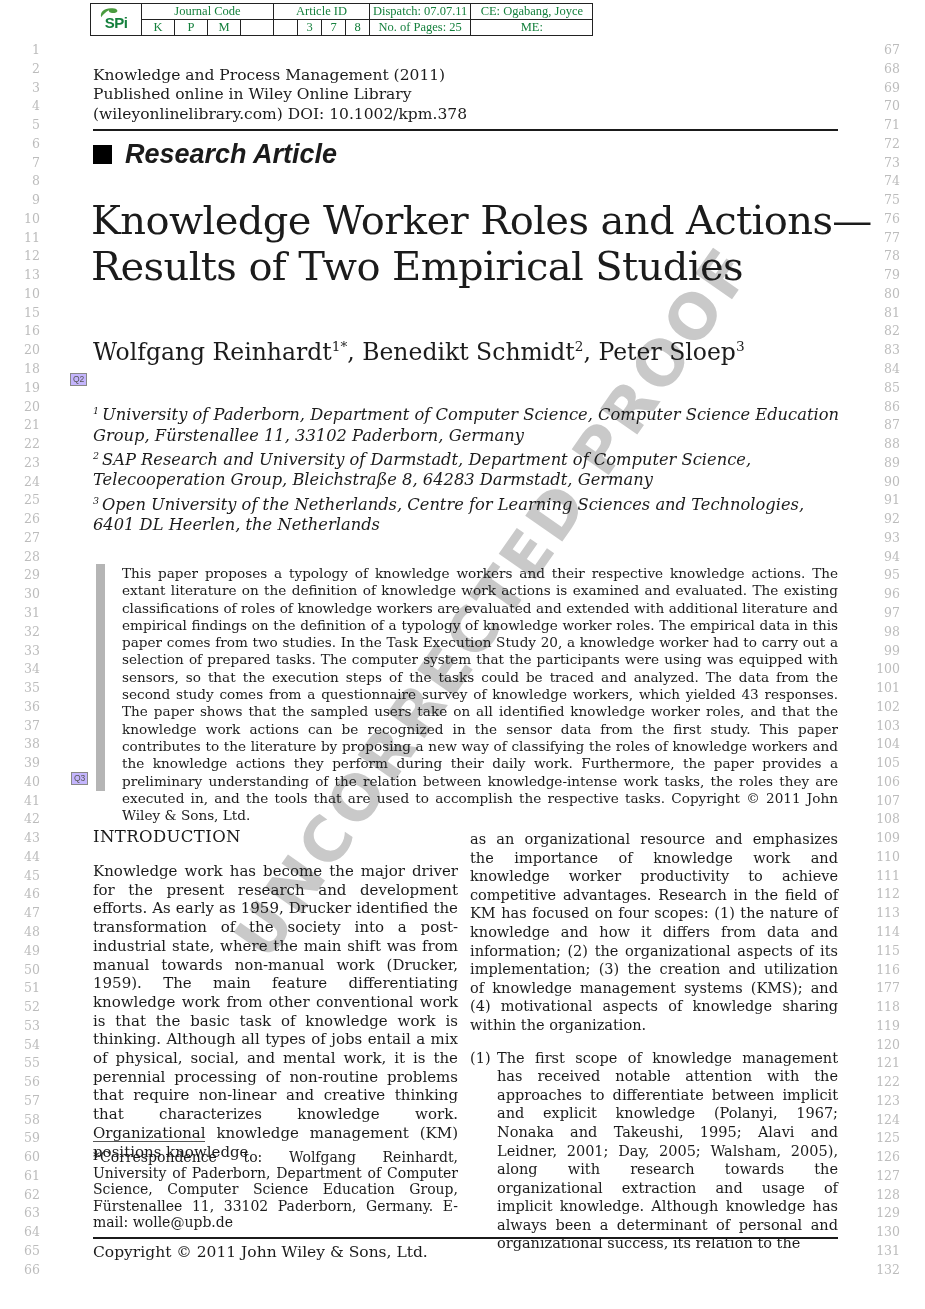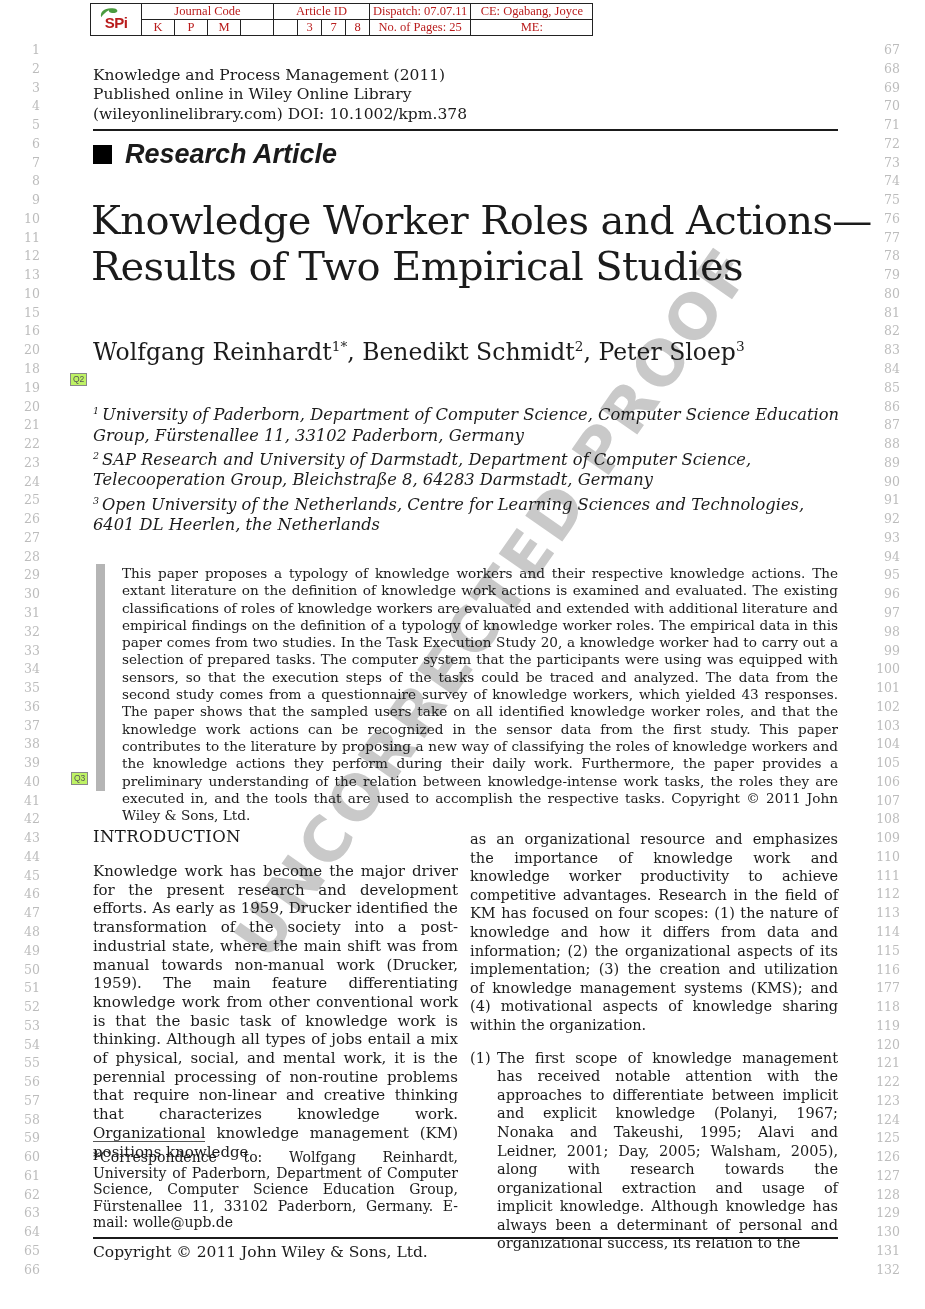--- a/index.html
+++ b/index.html
@@ -15,21 +15,21 @@
   .content{position:absolute;left:0;top:0;width:100%;height:100%;z-index:1;}
 
   
   .line-numbers{position:absolute;top:41px;width:28px;z-index:1;}
   .line-numbers.left{left:12px;}
   .line-numbers.right{left:872px;}
   .ln{height:18.78px;line-height:18.78px;font-size:12.5px;color:#bcbcbc;text-align:right;}
 
   
   .proof-table{position:absolute;left:90px;top:3px;border-collapse:collapse;
-               font-family:"Liberation Serif",serif;font-size:12.5px;color:#b91c1c;}
+               font-family:"Liberation Serif",serif;font-size:12.5px;color:#15803d;}
   .proof-table td{border:1px solid #222;padding:0 3px;height:15px;line-height:15px;
                   white-space:nowrap;text-align:center;}
   .proof-table td.lft{text-align:center;}
   .logo-cell{width:44px;position:relative;padding:0 2px;}
   .logo-swoosh{display:block;height:11px;margin:0 0 -3px 4px;}
   .logo-text{font-family:"Liberation Sans",sans-serif;font-weight:bold;font-size:15px;letter-spacing:-0.5px;}
 
   
   .journal-info{position:absolute;left:93px;top:66px;font-size:15.5px;line-height:19.3px;}
 
@@ -38,21 +38,21 @@
   .research-article{position:absolute;left:93px;top:139px;display:flex;align-items:center;gap:13px;}
   .ra-square{width:19px;height:19px;background:#000;}
   .ra-text{font-family:"Liberation Sans",sans-serif;font-style:italic;font-weight:bold;font-size:27px;}
 
   .article-title{position:absolute;left:91px;top:197px;font-size:40px;line-height:46px;letter-spacing:-0.6px;}
 
   .authors{position:absolute;left:93px;top:330px;font-size:23.5px;line-height:33px;}
   .authors sup,.affiliation sup{font-size:58%;}
 
   .q-note{position:absolute;font-family:"Liberation Sans",sans-serif;font-size:8.5px;
-          color:#555;border:1px solid #888;background:#bef264;padding:0 2px;line-height:11px;}
+          color:#555;border:1px solid #888;background:#c4b5fd;padding:0 2px;line-height:11px;}
   .q-note.q2{left:70px;top:373px;}
   .q-note.q3{left:71px;top:772px;}
 
   .affiliations{position:absolute;left:93px;top:401px;width:750px;font-style:italic;
                 font-size:16.3px;line-height:20.2px;}
   .affiliation sup{margin-right:3px;}
 
   .abstract-bar{position:absolute;left:96px;top:564px;width:9px;height:227px;background:#b5b5b5;}
   .abstract{position:absolute;left:122px;top:565px;width:716px;font-size:13.6px;
             line-height:17.3px;text-align:justify;}

